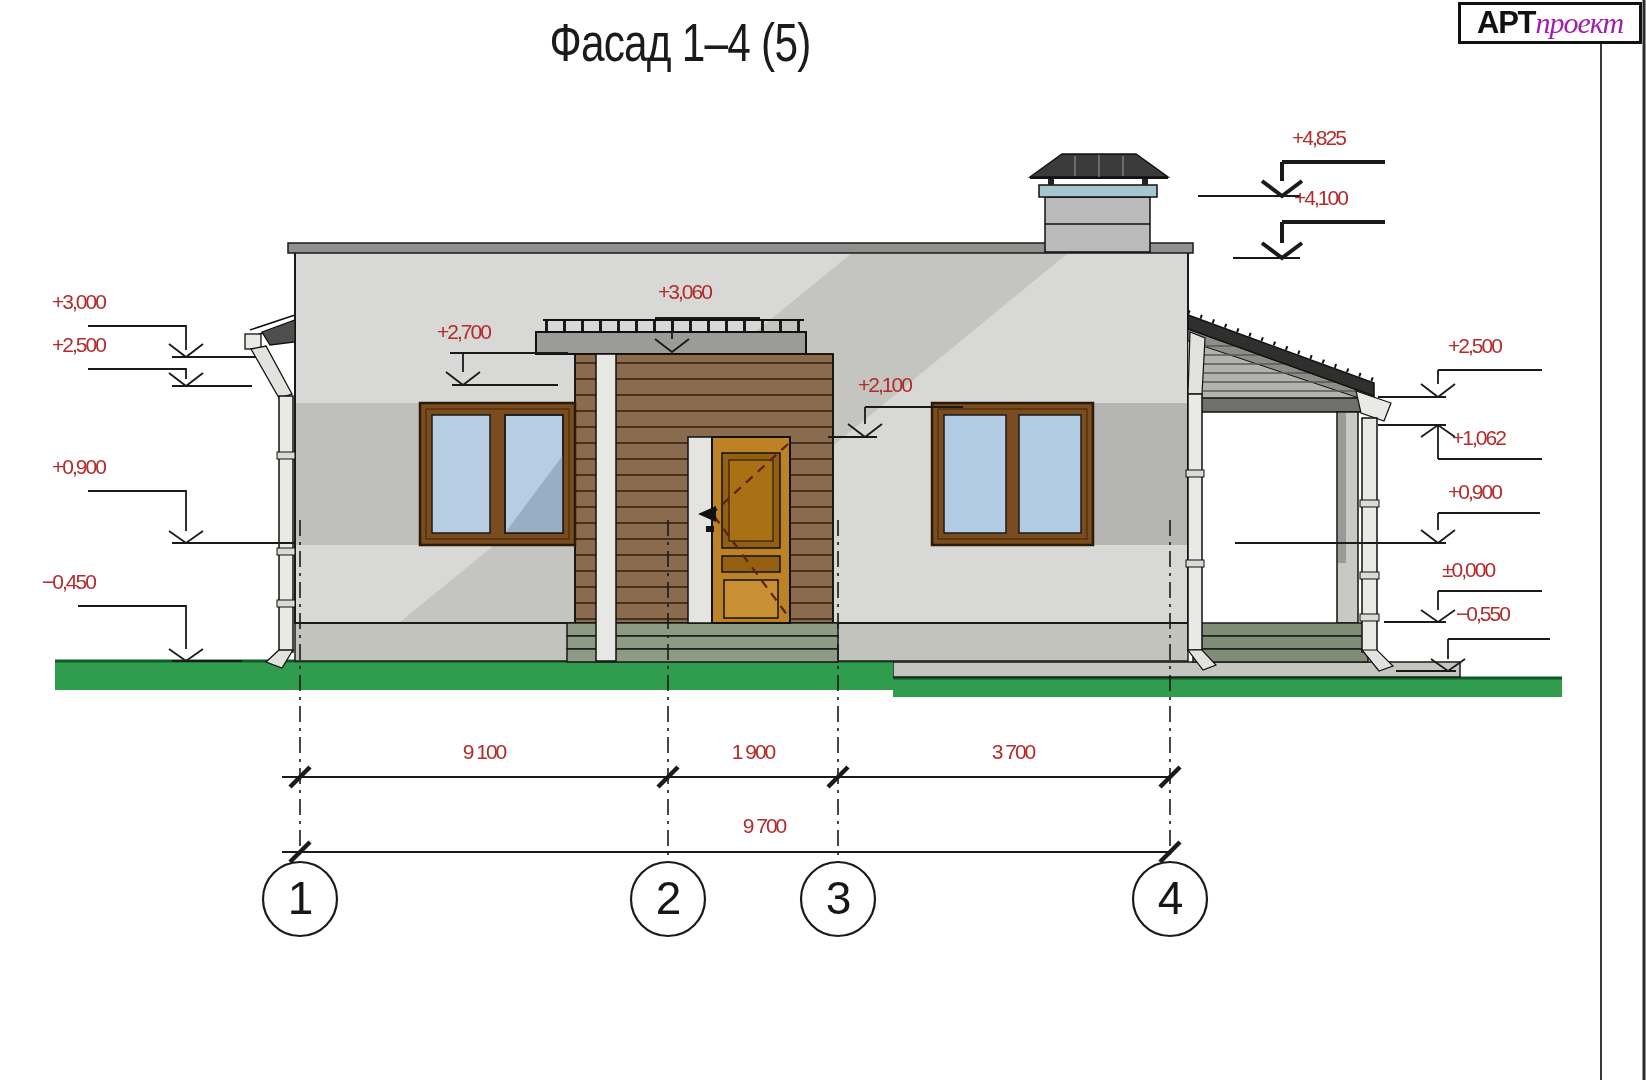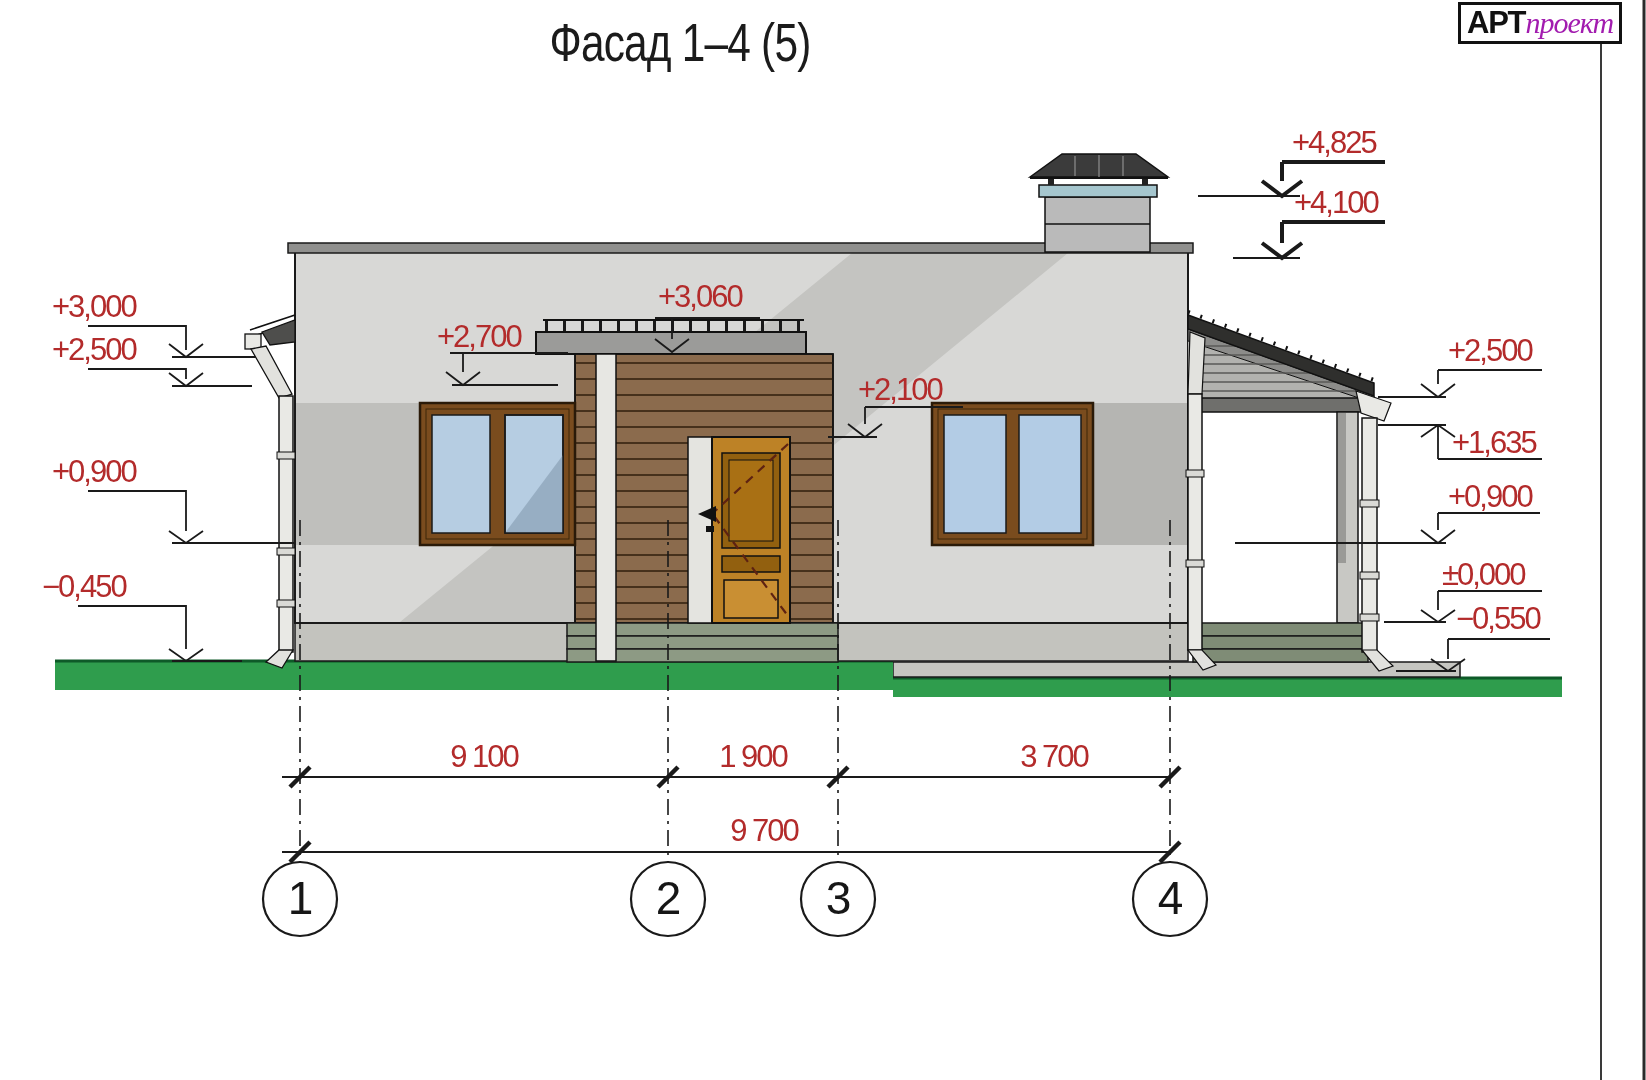--- a/index.html
+++ b/index.html
@@ -1,25 +1,25 @@
 <!DOCTYPE html>
 <html><head>
 <meta charset="utf-8">
 <style>
   html,body{margin:0;padding:0;background:#fff;}
   #sheet{position:relative;width:1646px;height:1080px;background:#fff;overflow:hidden;
          font-family:"Liberation Sans",sans-serif;}
   #sheet svg{position:absolute;left:0;top:0;}
   .txt{position:absolute;line-height:1;white-space:nowrap;}
-  .red{font-size:31px;letter-spacing:-2px;color:#b32b2b;font-weight:500;}
+  .red{font-size:21px;letter-spacing:-2px;color:#b32b2b;font-weight:500;}
   .ralign{}
   .calign{text-align:center;}
   #title{left:430px;top:16px;width:500px;text-align:center;font-size:53px;color:#1b1b1b;
          transform:scaleX(.8);letter-spacing:-1px;}
-  #logo{position:absolute;left:1458px;top:2px;width:164px;height:42px;border:3px solid #111;
+  #logo{position:absolute;left:1458px;top:2px;width:184px;height:42px;border:3px solid #111;
         background:#fff;display:flex;align-items:center;justify-content:center;box-sizing:border-box;}
   #logo .b{font-weight:700;font-size:31px;color:#111;letter-spacing:-1px;}
   #logo .i{font-family:"Liberation Serif",serif;font-style:italic;font-size:30px;color:#a21caf;letter-spacing:-1px;}
   .axnum{font-size:46px;color:#161616;letter-spacing:-1px;}
 </style>
 </head>
 <body>
 
 <div id="sheet">
 
@@ -188,28 +188,28 @@
 <div class="txt red ralign" style="left:42px;top:571px;width:122px">−0,450</div>
 
 <div class="txt red" style="left:437px;top:321px">+2,700</div>
 <div class="txt red" style="left:658px;top:281px">+3,060</div>
 <div class="txt red" style="left:858px;top:374px">+2,100</div>
 
 <div class="txt red" style="left:1292px;top:127px">+4,825</div>
 <div class="txt red" style="left:1294px;top:187px">+4,100</div>
 
 <div class="txt red" style="left:1448px;top:335px">+2,500</div>
-<div class="txt red" style="left:1452px;top:427px">+1,635</div>
+<div class="txt red" style="left:1452px;top:427px">+1,062</div>
 <div class="txt red" style="left:1448px;top:481px">+0,900</div>
 <div class="txt red" style="left:1442px;top:559px">±0,000</div>
 <div class="txt red" style="left:1456px;top:603px">−0,550</div>
 
 <div class="txt red calign" style="left:414px;top:741px;width:140px">9 100</div>
 <div class="txt red calign" style="left:683px;top:741px;width:140px">1 900</div>
-<div class="txt red calign" style="left:984px;top:741px;width:140px">3 700</div>
+<div class="txt red calign" style="left:943px;top:741px;width:140px">3 700</div>
 <div class="txt red calign" style="left:694px;top:815px;width:140px">9 700</div>
 
 <div class="txt axnum calign" style="left:265px;top:875px;width:70px">1</div>
 <div class="txt axnum calign" style="left:633px;top:875px;width:70px">2</div>
 <div class="txt axnum calign" style="left:803px;top:875px;width:70px">3</div>
 <div class="txt axnum calign" style="left:1135px;top:875px;width:70px">4</div>
 
 </div>
 
 </body></html>

